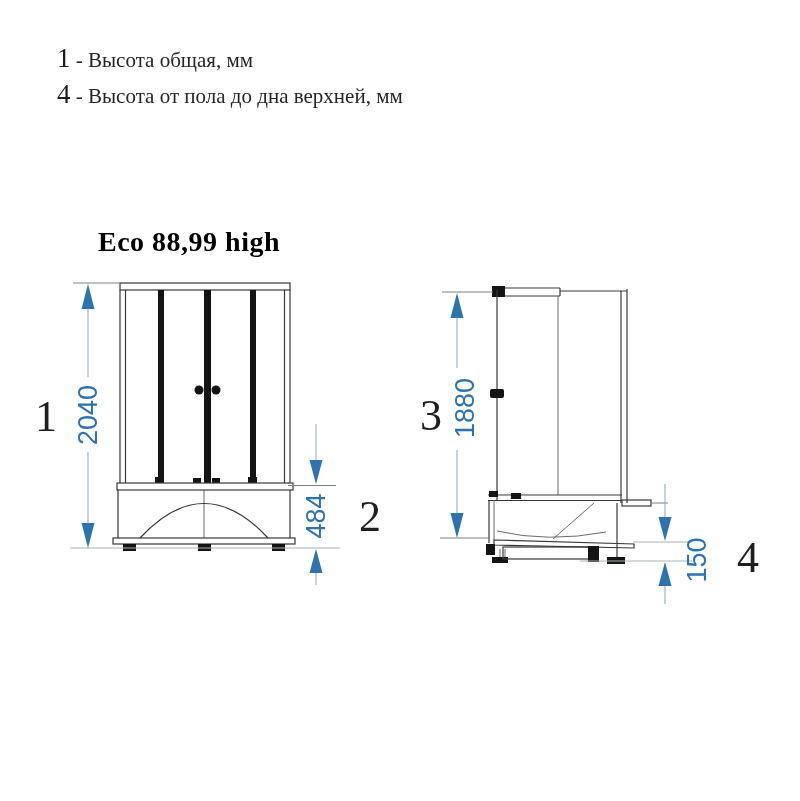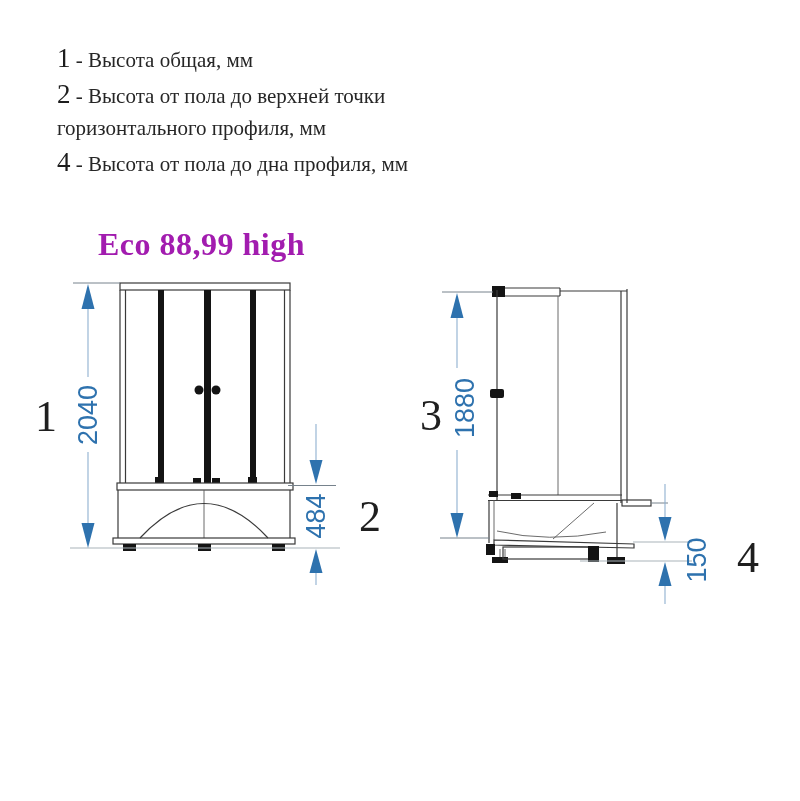--- a/index.html
+++ b/index.html
@@ -18,21 +18,21 @@
   .canvas{position:absolute;left:0;top:0;width:800px;height:801px;}
   .legend{
     position:absolute;left:57px;top:42px;width:424px;
     color:#262626;font-size:21px;line-height:32px;
   }
   .legend-item{margin-bottom:2px;}
   .legend-num{font-size:27px;color:#1d1d1d;}
   .legend-text{font-size:21px;}
   .product-title{
     position:absolute;left:98px;top:226px;
-    font-size:32px;font-weight:bold;color:#a21caf;
+    font-size:28px;font-weight:bold;color:#000000;
     letter-spacing:0.5px;
   }
   svg.drawing{position:absolute;left:0;top:0;width:800px;height:801px;}
   .ln{stroke:var(--draw-line);stroke-width:1.2;fill:none;}
   .ln-thin{stroke:#5a5a5a;stroke-width:0.9;fill:none;}
   .dark{fill:#141414;stroke:none;}
   .dimline{stroke:var(--dim-line);stroke-width:1.1;fill:none;}
   .extline{stroke:#76828c;stroke-width:1;fill:none;}
   .floorline{stroke:#aab3ba;stroke-width:1.1;fill:none;}
   .arrow{fill:var(--dim-blue);stroke:none;}
@@ -45,22 +45,21 @@
     font-size:44px;fill:#1f1f1f;
   }
 </style>
 </head>
 <body>
 
 <div class="canvas">
 
   <div class="legend">
     <div class="legend-item"><span class="legend-num">1</span><span class="legend-text"> - Высота общая, мм</span></div>
-    <div class="legend-item"><span class="legend-num">2</span><span class="legend-text"> - Высота от пола до верхней точки горизонтального профиля, мм</span></div>
-    <div class="legend-item"><span class="legend-num">4</span><span class="legend-text"> - Высота от пола до дна профиля, мм</span></div>
+    <div class="legend-item"><span class="legend-num">4</span><span class="legend-text"> - Высота от пола до дна верхней, мм</span></div>
   </div>
 
   <div class="product-title">Eco 88,99 high</div>
 
   <svg class="drawing" viewBox="0 0 800 801" xmlns="http://www.w3.org/2000/svg">
 
     <g>
 
       <rect class="ln" x="120" y="283" width="170" height="7"></rect>
 

